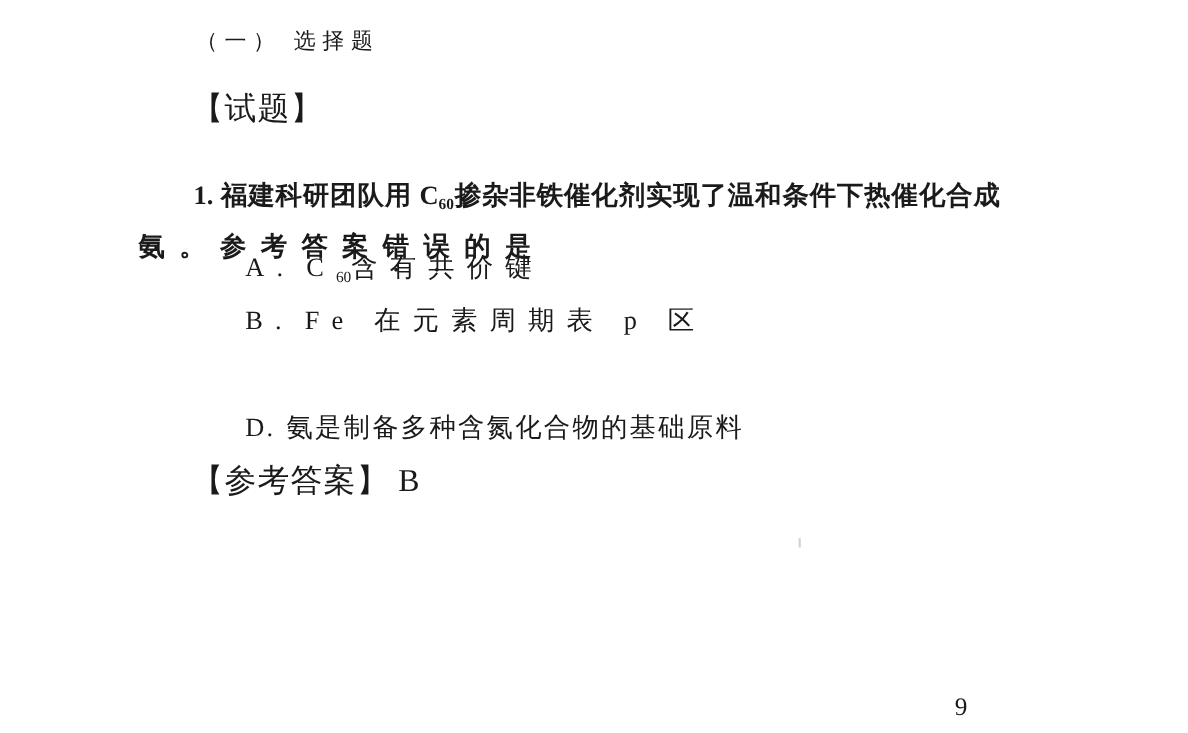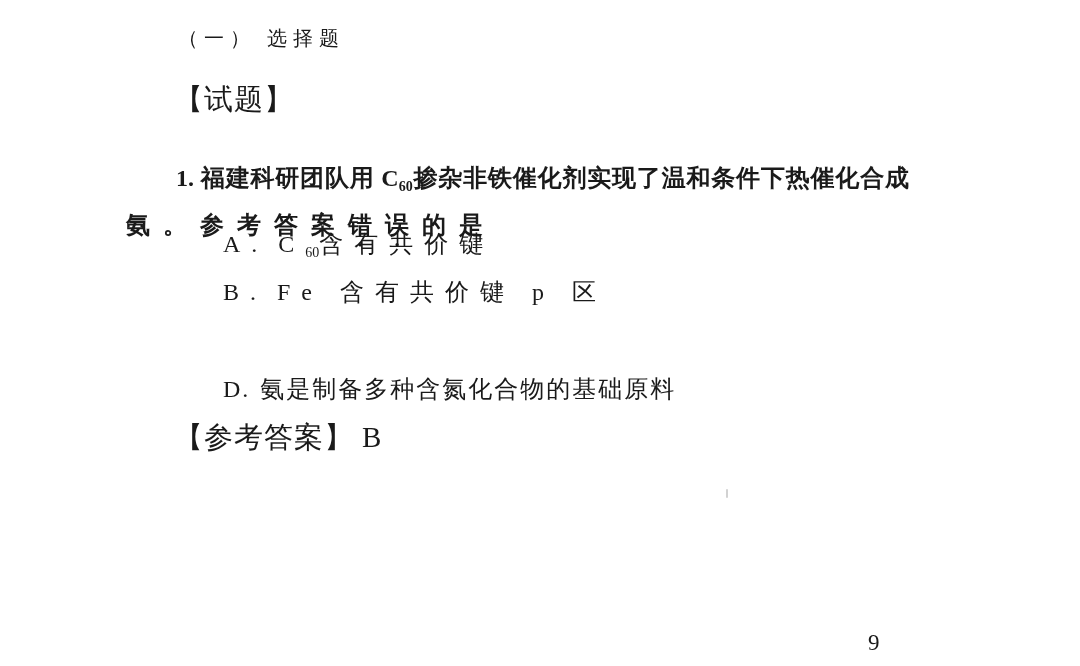--- a/index.html
+++ b/index.html
@@ -87,21 +87,21 @@
   <h1 class="row heading" style="top:22px">（一） 选择题</h1>
 
   <div class="row label" style="top:83px">【试题】</div>
 
   <div class="row bold jfull ind" style="top:134px"><span>1. 福建科研团队用 C</span><sub class="sub">60</sub><span>掺杂非铁催化剂实现了温和条件下热催化合成</span></div>
 
   <div class="row bold ls13" style="top:181px"><span>氨。参考答案</span><span class="emph">错误</span><span>的是</span></div>
 
   <div class="row option ls11" style="top:228px"><span class="olabel">A.</span><span>C</span><sub class="sub">60</sub><span>含有共价键</span></div>
 
-  <div class="row option ls11" style="top:276px"><span class="olabel">B.</span><span>Fe 含有共价键 p 区</span></div>
+  <div class="row option ls11" style="top:276px"><span class="olabel">B.</span><span>Fe 在元素周期表 p 区</span></div>
 
 
   <div class="row label" style="top:421px"><span>【参考答案】</span><span class="answer-value">B</span></div>
 
   <div class="row option ls2" style="top:373px"><span class="olabel">D.</span><span>氨是制备多种含氮化合物的基础原料</span></div>
 
 
 
 
   <div class="artifact"></div>

